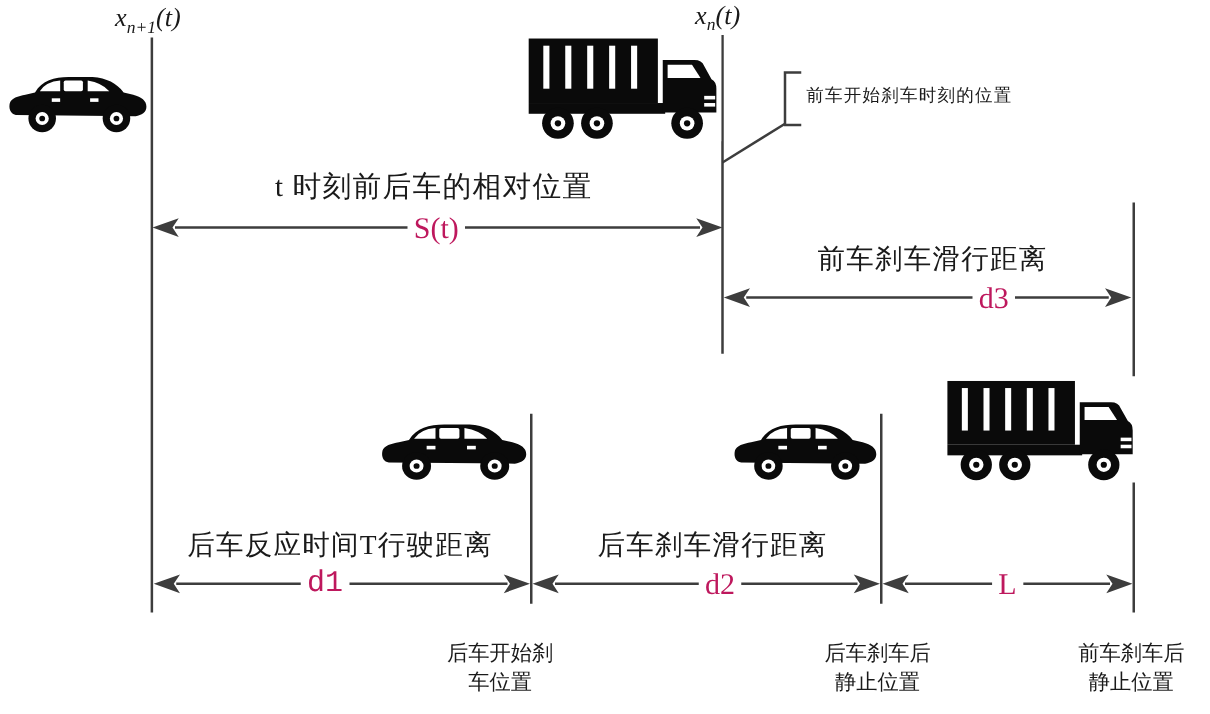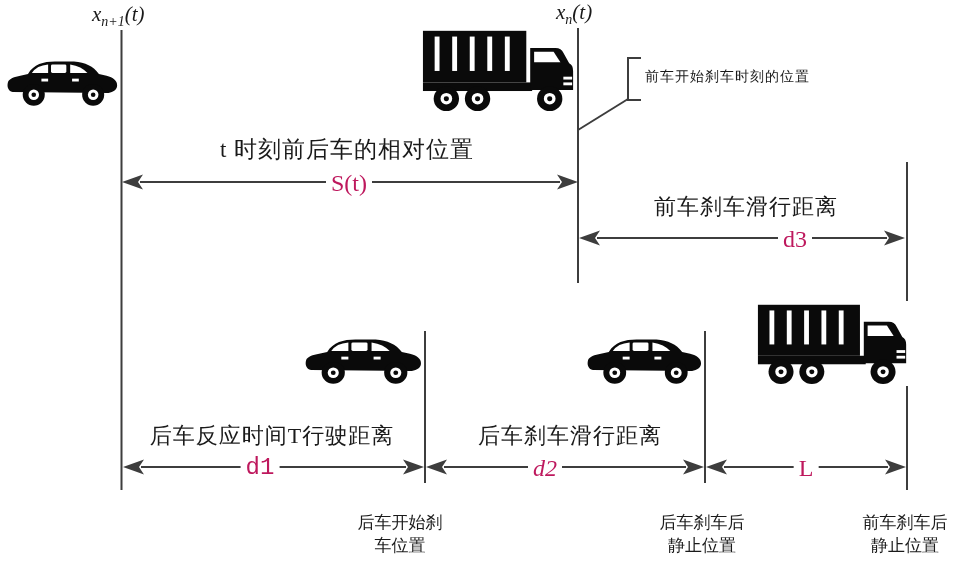--- a/index.html
+++ b/index.html
@@ -180,21 +180,21 @@
 
   <div class="abs cjk centered" style="left:347px;top:134px;font-size:23px;">t 时刻前后车的相对位置</div>
 
   <div class="abs cjk centered" style="left:570px;top:421px;">后车刹车滑行距离</div>
 
   <div class="abs cjk centered" style="left:272px;top:421px;">后车反应时间T行驶距离</div>
 
   <div class="abs measure" style="left:349px;top:183px;">S(t)</div>
   <div class="abs measure" style="left:747px;top:239px;margin-left:48px;">d3</div>
   <div class="abs measure" style="left:260px;top:468px;font-family:Liberation Mono, monospace;">d1</div>
-  <div class="abs measure" style="left:545px;top:468px;font-style:italic;">d2</div>
+  <div class="abs measure" style="left:576px;top:468px;">d2</div>
   <div class="abs measure" style="left:806px;top:468px;">L</div>
 
   <div class="abs pos-label" style="left:400px;top:512px;">
     <div>后车开始刹</div>
     <div>车位置</div>
   </div>
   <div class="abs pos-label" style="left:702px;top:512px;">
     <div>后车刹车后</div>
     <div>静止位置</div>
   </div>

